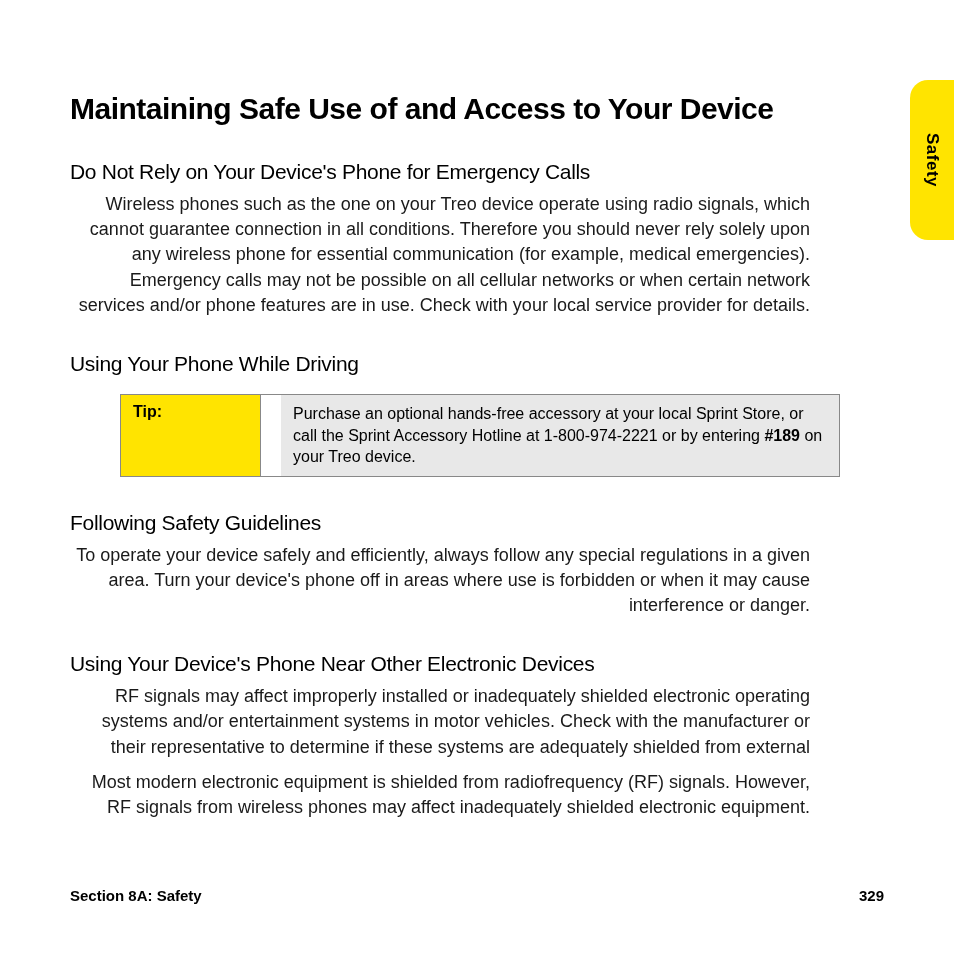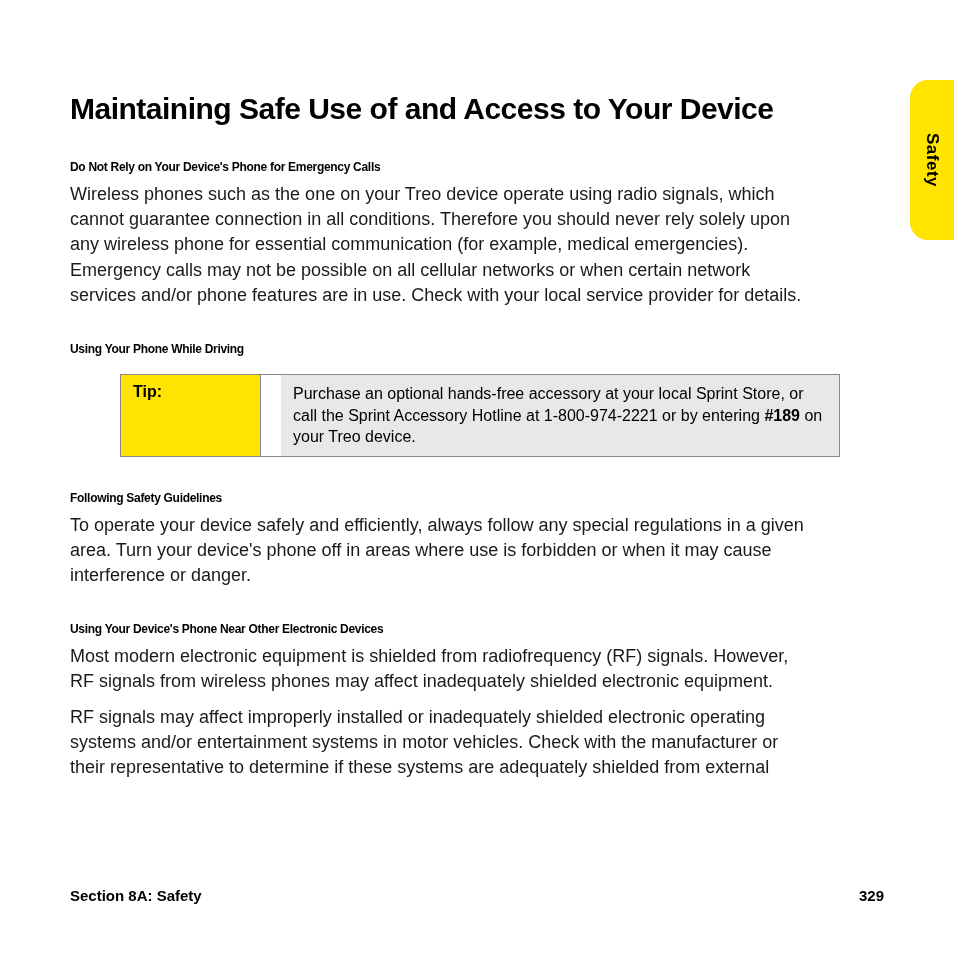--- a/index.html
+++ b/index.html
@@ -38,32 +38,33 @@
   }
   h1 {
     font-family: Arial, Helvetica, sans-serif;
     font-weight: 800;
     font-size: 30px;
     margin-bottom: 28px;
     letter-spacing: -0.5px;
   }
   h3 {
     font-family: Arial, Helvetica, sans-serif;
-    font-weight: 700;
-    font-size: 12px;
+    font-weight: 400;
+    font-size: 21px;
     margin-bottom: 8px;
     margin-top: 34px;
     letter-spacing: -0.3px;
   }
   p {
     font-family: Arial, Helvetica, sans-serif;
     font-size: 18px;
     line-height: 1.4;
     margin-bottom: 10px;
     color: #1a1a1a;
+    text-align: right;
   }
   .tip-box {
     display: flex;
     margin: 18px 0 18px 50px;
     width: 720px;
     border: 1px solid #888;
     gap: 20px;
   }
   .tip-label {
     background: #ffe400;
@@ -115,20 +116,20 @@
     <div class="tip-label">Tip:</div>
     <div class="tip-content">
       <span>Purchase an optional hands-free accessory at your local Sprint Store, or call the  Sprint Accessory Hotline at 1-800-974-2221 or by entering </span><b>#189</b><span> on your Treo device.</span>
     </div>
   </div>
 
   <h3>Following Safety Guidelines</h3>
   <p>To operate your device safely and efficiently, always follow any special regulations in a given area. Turn your device's phone off in areas where use is forbidden or when it may cause interference or danger.</p>
 
   <h3>Using Your Device's Phone Near Other Electronic Devices</h3>
+  <p>RF signals may affect improperly installed or inadequately shielded electronic operating systems and/or entertainment systems in motor vehicles. Check with the manufacturer or their representative to determine if these systems are adequately shielded from external</p>
   <p>Most modern electronic equipment is shielded from radiofrequency (RF) signals. However, RF signals from wireless phones may affect inadequately shielded electronic equipment.</p>
-  <p>RF signals may affect improperly installed or inadequately shielded electronic operating systems and/or entertainment systems in motor vehicles. Check with the manufacturer or their representative to determine if these systems are adequately shielded from external</p>
 </div>
 
 <div class="footer">
   <span>Section 8A: Safety</span>
   <span>329</span>
 </div>
 
 </body></html>

